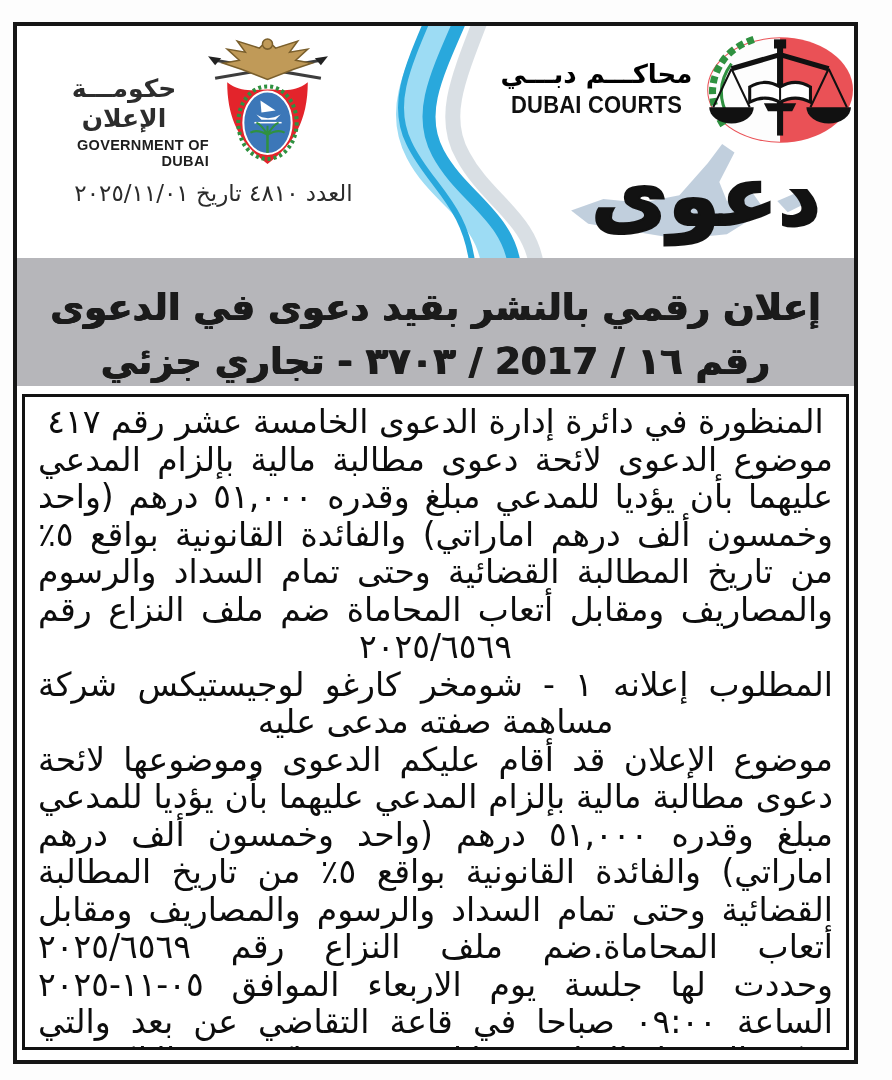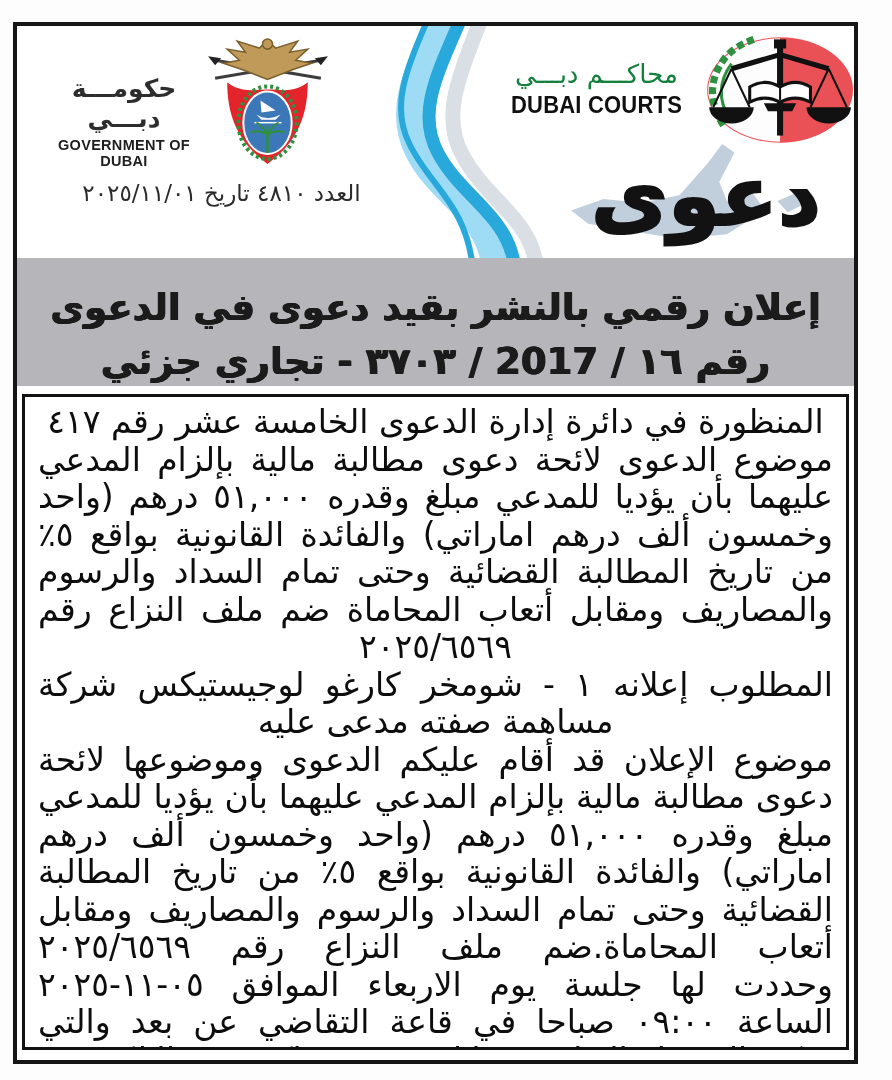--- a/index.html
+++ b/index.html
@@ -12,26 +12,26 @@
     position:absolute; left:13px; top:22px; width:845px; height:1042px;
     border:4px solid #161616; background:#ffffff;
   }
   
   .header { position:relative; height:232px; background:#fff; overflow:hidden; }
   .wave { position:absolute; left:300px; top:0; width:285px; height:232px; z-index:1; }
   .gov-emblem { position:absolute; left:188px; top:6px; width:126px; height:136px; z-index:2; }
   .gov-text { position:absolute; left:22px; top:48px; width:170px; text-align:center; z-index:2; }
   .gov-name-ar { font-size:25px; font-weight:bold; color:#2d2d2d; direction:rtl; line-height:30px; }
   .gov-name-en { font-size:14.5px; font-weight:bold; color:#1e1e1e;
-                 font-family:"Liberation Sans", sans-serif; letter-spacing:.3px; margin-top:3px; }
-  .issue-line { position:absolute; left:32px; top:150px; width:345px; text-align:center;
+                 font-family:"Liberation Sans", sans-serif; letter-spacing:.3px; margin-top:3px;text-align:right; }
+  .issue-line { position:absolute; left:24px; top:150px; width:345px; text-align:center;
                 direction:rtl; font-size:23px; color:#2b2b2b; z-index:2; line-height:34px; }
   .courts-emblem { position:absolute; left:676px; top:8px; width:162px; height:112px; z-index:2; }
   .courts-text { position:absolute; left:482px; top:32px; width:195px; text-align:center; z-index:2; }
-  .courts-name-ar { font-size:26px; font-weight:normal; color:#15803d; direction:rtl; line-height:32px; }
+  .courts-name-ar { font-size:26px; font-weight:bold; color:#000000; direction:rtl; line-height:32px; }
   .courts-name-en { font-size:22px; font-weight:bold; color:#101010;
                     font-family:"Liberation Sans", sans-serif; letter-spacing:.2px;
                     transform:scaleY(1.08); margin-top:2px; }
   .watan-wrap { position:absolute; left:540px; top:116px; width:298px; height:114px; z-index:2; }
   .map-watermark { position:absolute; left:0; top:0; width:100%; height:100%; opacity:.85; }
   .watan { position:relative; font-size:84px; font-weight:bold; color:#121212; direction:rtl;
            text-align:center; line-height:108px; -webkit-text-stroke:2.2px #121212; }
   
   .band { height:128px; background:#b6b6ba; direction:rtl; text-align:center; padding-top:23px; }
   .band-line { font-size:37px; font-weight:bold; color:#1b1b1b; line-height:54px;
@@ -70,21 +70,21 @@
         <ellipse cx="62" cy="90" rx="29" ry="36" fill="none" stroke="#2f9140" stroke-width="4" stroke-dasharray="3 3"></ellipse>
         <ellipse cx="62" cy="90" rx="24" ry="31" fill="#3c77b8" stroke="#ffffff" stroke-width="2"></ellipse>
         <path d="M55,68 L70,78 L56,80 Z" fill="#ffffff"></path>
         <path d="M51,82 Q62,89 75,82 L70,87 L56,87 Z" fill="#ffffff"></path>
         <line x1="49" y1="90" x2="76" y2="90" stroke="#ffffff" stroke-width="1.5"></line>
         <path d="M62,120 L62,102" stroke="#2f9140" stroke-width="2.5" fill="none"></path>
         <path d="M62,102 Q52,96 45,100 M62,102 Q72,96 79,100 M62,102 Q56,92 51,90 M62,102 Q68,92 73,90 M62,102 L62,93" stroke="#2f9140" stroke-width="2" fill="none"></path>
       </svg>
 
       <div class="gov-text">
-        <div class="gov-name-ar">حكومـــة دبـــي</div>
+        <div class="gov-name-ar">حكومـــة الإعلان</div>
         <div class="gov-name-en">GOVERNMENT OF DUBAI</div>
       </div>
 
       <div class="issue-line">العدد ٤٨١٠ تاريخ ٢٠٢٥/١١/٠١</div>
 
       <svg class="courts-emblem" viewBox="0 0 160 110" aria-hidden="true">
         <ellipse cx="86" cy="55" rx="72" ry="52" fill="#ea5156"></ellipse>
         <path d="M86,4 A71,51 0 0 0 86,106 Z" fill="#fdfdfd"></path>
         <path d="M30,90 Q8,55 31,24 Q42,11 60,5" fill="none" stroke="#2f9140" stroke-width="7" stroke-dasharray="7 4"></path>
         <path d="M36,84 Q19,55 38,29" fill="none" stroke="#2f9140" stroke-width="3"></path>

